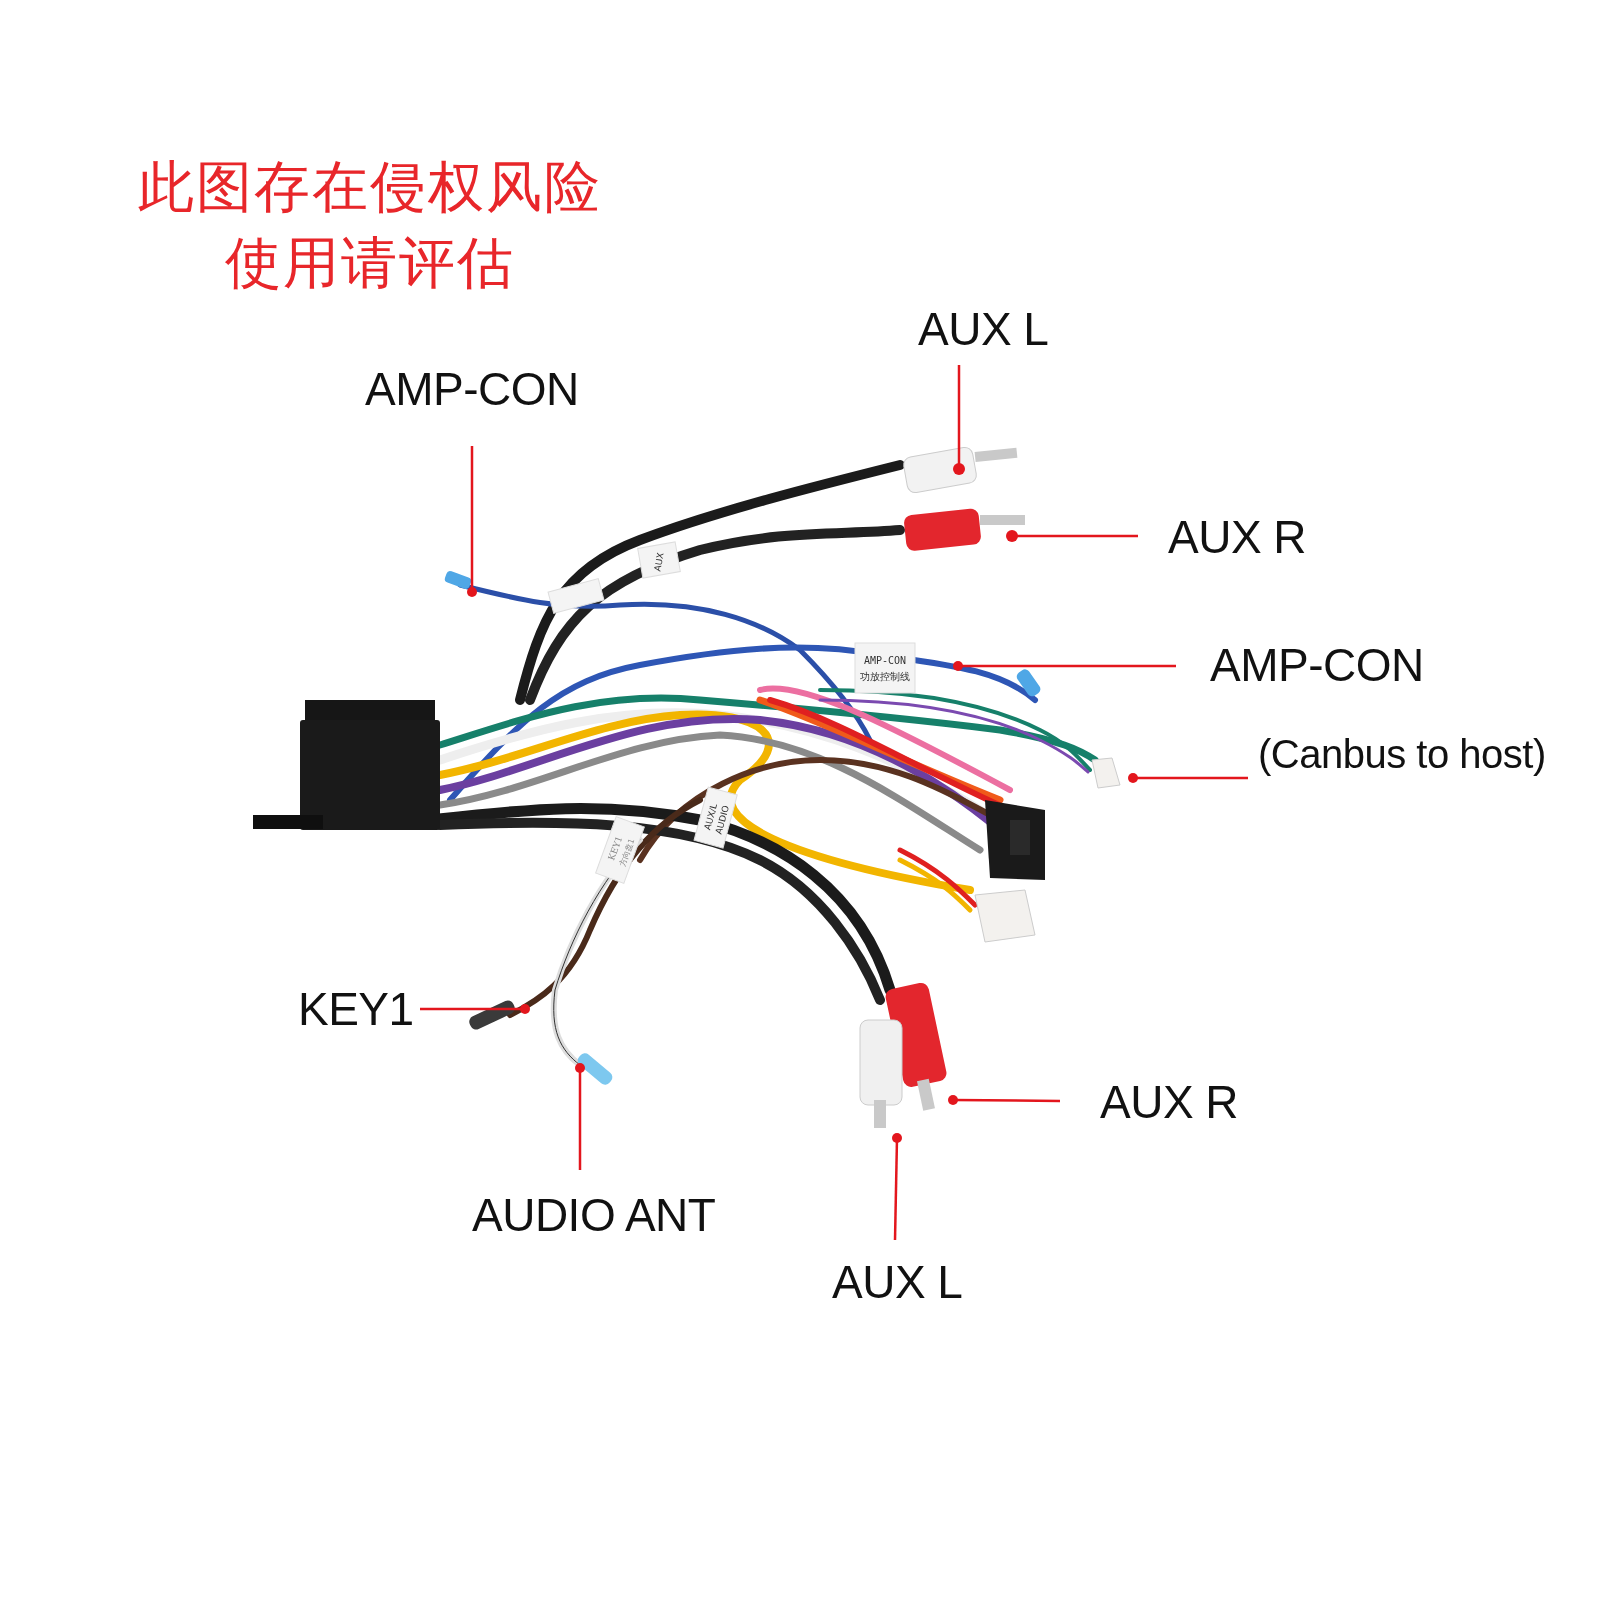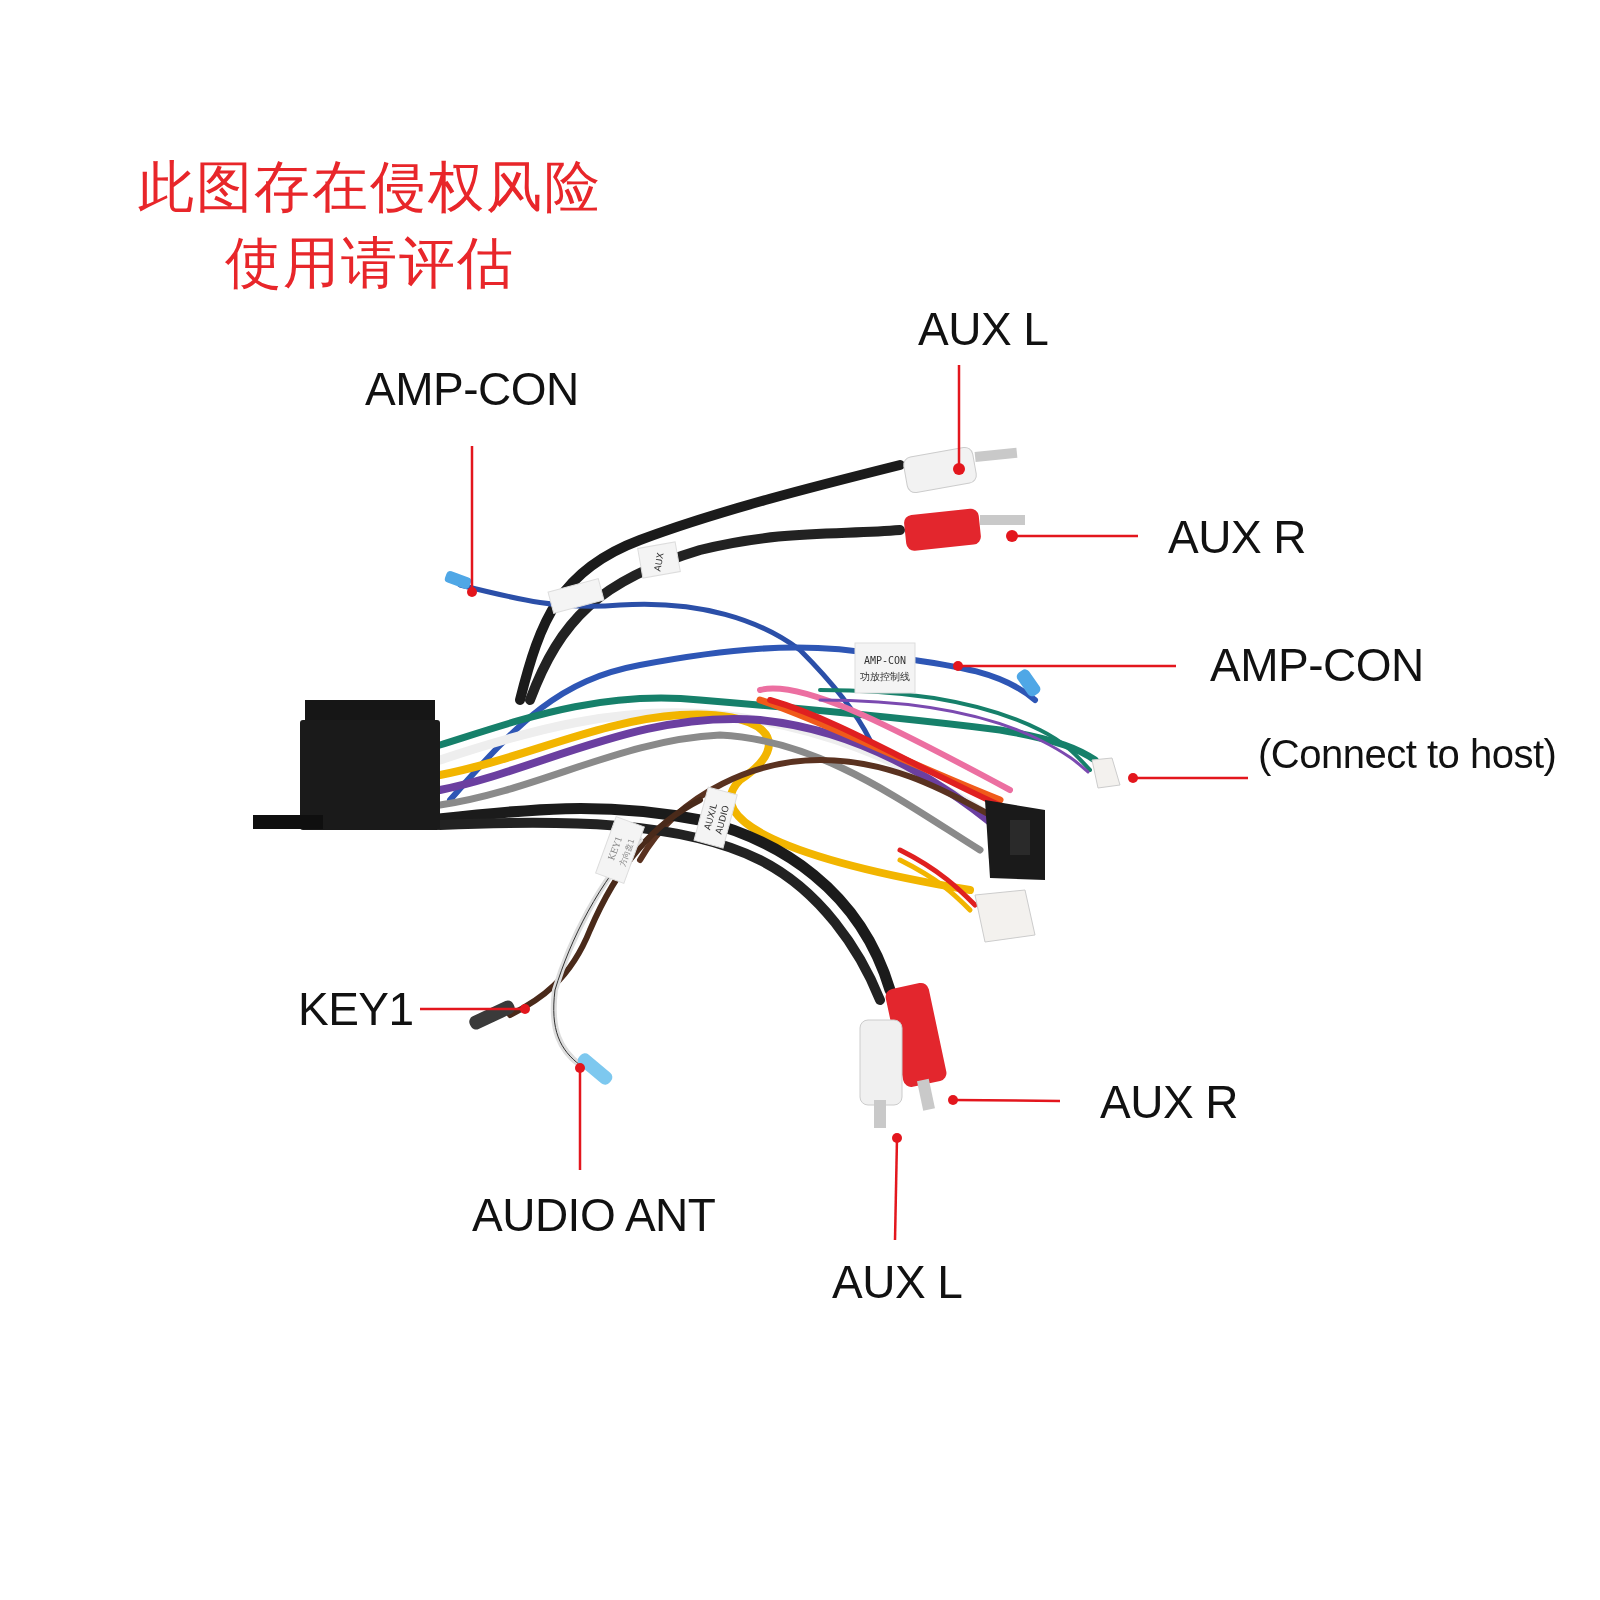--- a/index.html
+++ b/index.html
@@ -149,18 +149,18 @@
     <line class="leader" x1="897" y1="1138" x2="895" y2="1240"></line>
     <circle class="dot" cx="897" cy="1138" r="5"></circle>
   </g>
 </svg>
 
 <div class="label" style="left:365px; top:362px;">AMP-CON</div>
 <div class="label" style="left:918px; top:302px;">AUX L</div>
 <div class="label" style="left:1168px; top:510px;">AUX R</div>
 <div class="label" style="left:1210px; top:638px;">AMP-CON</div>
 <div class="label small" style="left:1258px; top:730px;">
-  <div>(Connect to host)</div>
+  <div>(Canbus to host)</div>
 </div>
 <div class="label" style="left:298px; top:982px;">KEY1</div>
 <div class="label" style="left:472px; top:1188px;">AUDIO ANT</div>
 <div class="label" style="left:1100px; top:1075px;">AUX R</div>
 <div class="label" style="left:832px; top:1255px;">AUX L</div>
 
 </body></html>

